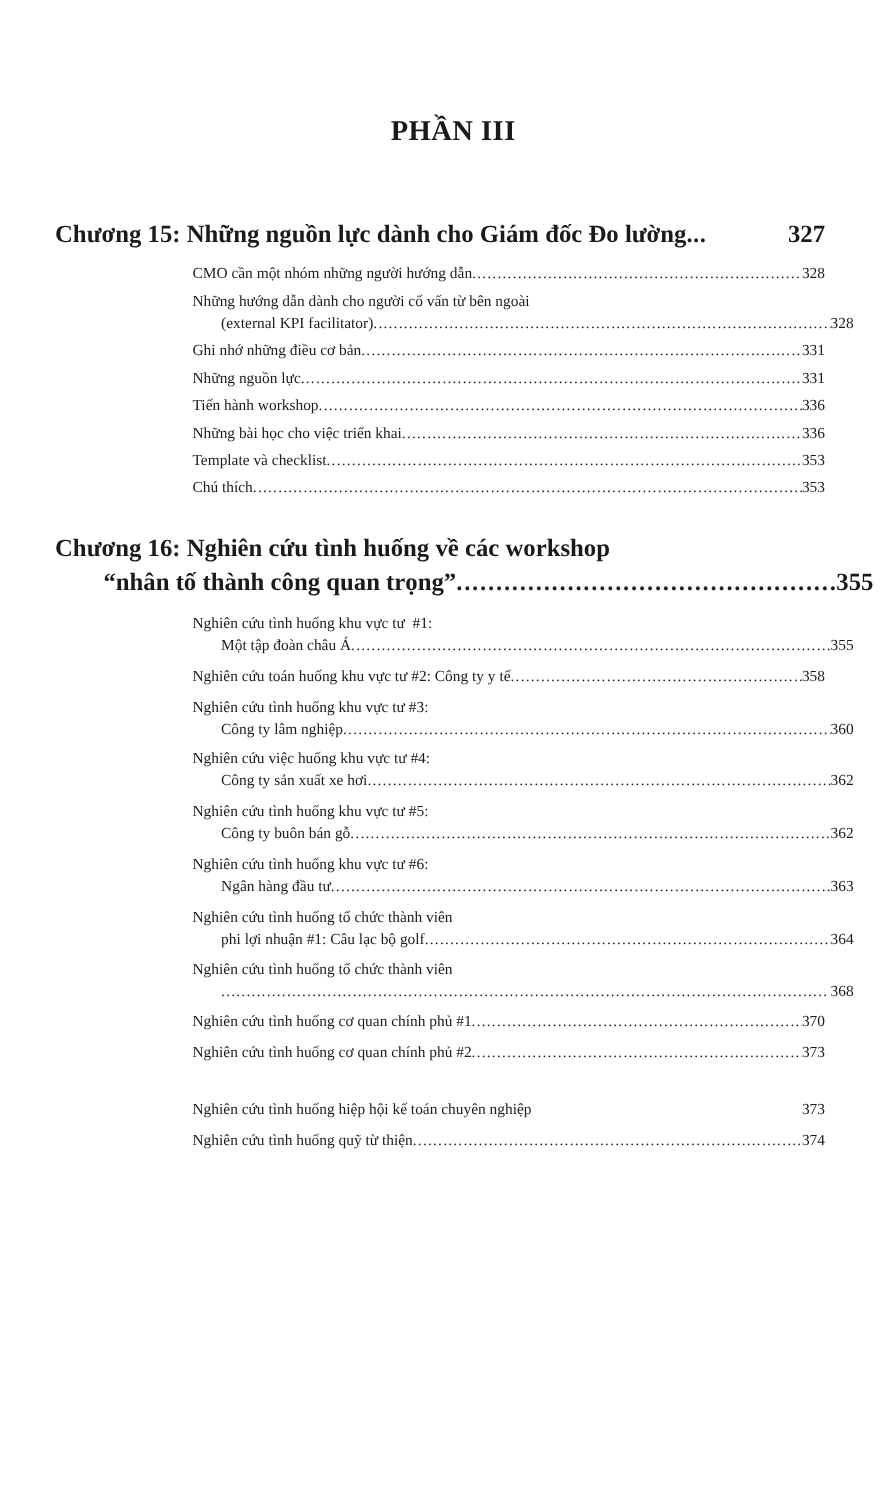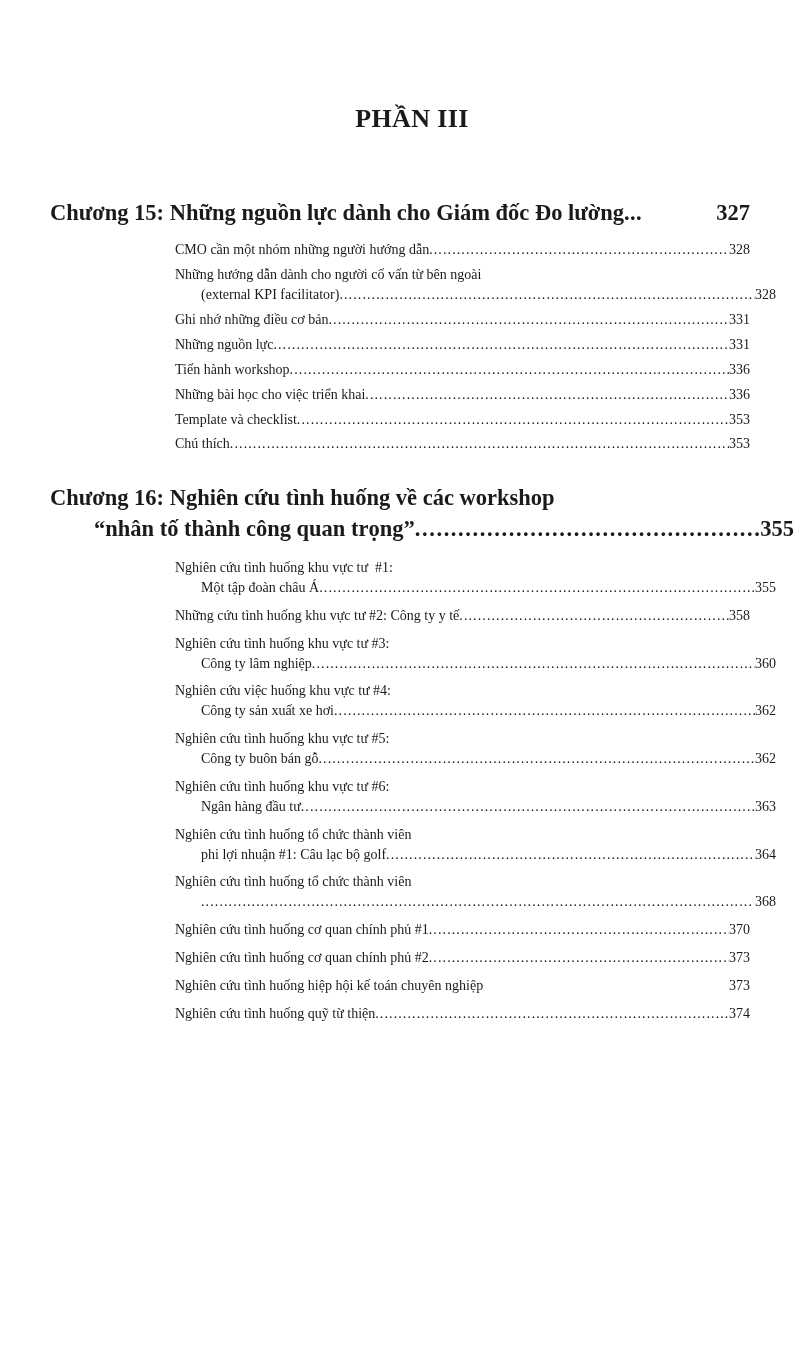--- a/index.html
+++ b/index.html
@@ -113,21 +113,21 @@
     flex: 1 1 auto;
     overflow: hidden;
     white-space: nowrap;
     letter-spacing: 1.1px;
     min-width: 0;
   }
   .entry .pageno {
     flex: 0 0 auto;
     white-space: pre;
   }
-  .entry .line.noleader .label { flex: 0 0 auto; }
+  .entry .line.noleader .label { flex: 0 0 auto; margin-top: 24px; }
   .entry .line.noleader .spacer { flex: 1 1 auto; min-width: 0; }
 
   
   .entries.ch15-list .entry { margin-bottom: 5px; }
   .entries.ch16-list { margin-top: 14px; }
   .entries.ch16-list .entry { margin-bottom: 8px; }
 </style>
 </head>
 <body>
 
@@ -234,21 +234,21 @@
           </div>
           <div class="line cont">
             <span class="label">Một tập đoàn châu Á</span>
             <span style="flex: 0 0 auto;"> </span>
             <span class="leader">........................................................................................................................</span>
             <span class="pageno">355</span>
           </div>
         </div>
         <div class="entry">
           <div class="line">
-            <span class="label">Những cứu tình huống khu vực tư #2: Công ty y tế</span>
+            <span class="label">Nghiên cứu toán huống khu vực tư #2: Công ty y tế</span>
             <span style="flex: 0 0 auto;"> </span>
             <span class="leader">........................................................................................................................</span>
             <span class="pageno">358</span>
           </div>
         </div>
         <div class="entry">
           <div class="line">
             <span class="label">Nghiên cứu tình huống khu vực tư #3:</span>
           </div>
           <div class="line cont">

